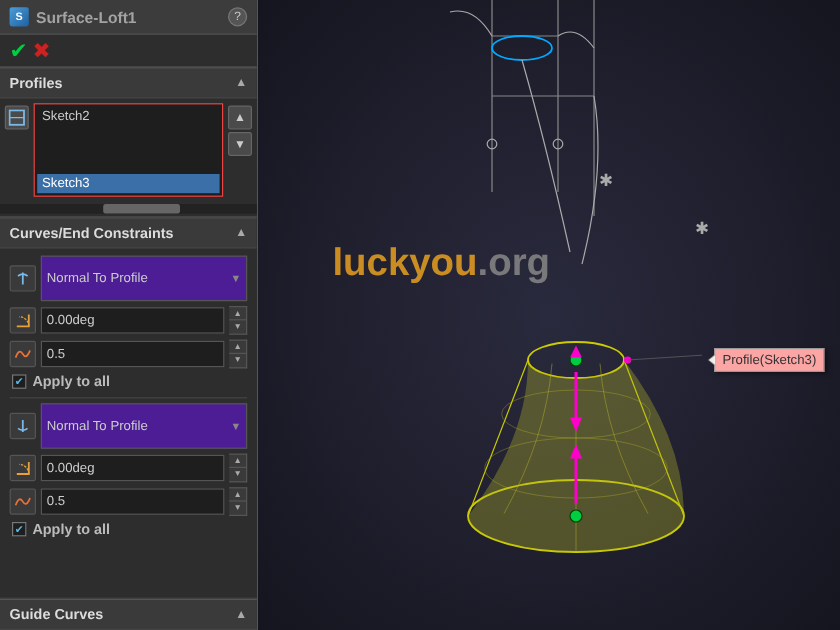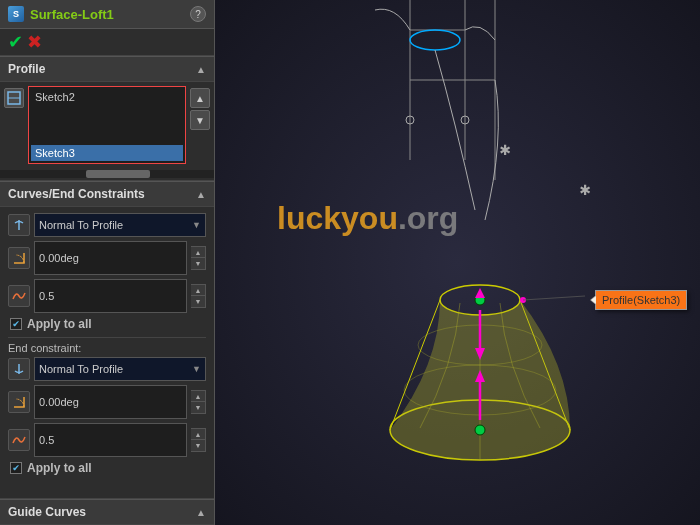--- a/index.html
+++ b/index.html
@@ -26,21 +26,21 @@
       gap: 6px;
       border-bottom: 1px solid #555;
     }
     .title-icon {
       width: 16px; height: 16px;
       background: linear-gradient(135deg, #4a9eda, #2060a0);
       border-radius: 2px;
       display: flex; align-items: center; justify-content: center;
       font-size: 9px; color: white; font-weight: bold;
     }
-    .title-text { font-size: 13px; font-weight: bold; color: #84cc16; flex: 1; }
+    .title-text { font-size: 13px; font-weight: bold; color: #a3a3a3; flex: 1; }
     .help-btn {
       width: 16px; height: 16px; border-radius: 50%;
       background: #555; color: #ccc; font-size: 10px;
       display: flex; align-items: center; justify-content: center;
       cursor: pointer; border: 1px solid #777;
     }
 
     
     .action-btns {
       padding: 4px 8px;
@@ -138,40 +138,40 @@
     .dropdown-row {
       display: flex; align-items: center; gap: 4px; margin-bottom: 4px;
     }
     .dropdown-icon {
       width: 22px; height: 22px;
       background: #3a3a3a; border: 1px solid #555;
       border-radius: 2px; display: flex; align-items: center; justify-content: center;
       color: #7ab8e8; font-size: 11px;
     }
     .dropdown {
-      flex: 1; height: 24px;
-      background: #0f172a; border: 1px solid #555;
+      flex: 1; height: 38px;
+      background: #4c1d95; border: 1px solid #555;
       color: #ccc; font-size: 11px;
       padding: 0 4px;
       display: flex; align-items: center; justify-content: space-between;
       cursor: pointer;
     }
     .dropdown-arrow { color: #888; font-size: 9px; }
 
     .input-row {
       display: flex; align-items: center; gap: 4px; margin-bottom: 4px;
     }
     .input-icon {
       width: 22px; height: 22px;
       background: #3a3a3a; border: 1px solid #555;
       border-radius: 2px; display: flex; align-items: center; justify-content: center;
       color: #e8a03a; font-size: 10px;
     }
     .num-input {
-      flex: 1; height: 34px;
+      flex: 1; height: 22px;
       background: #1e1e1e; border: 1px solid #555;
       color: #ccc; font-size: 11px;
       padding: 0 4px;
       display: flex; align-items: center; justify-content: space-between;
     }
     .spin-btns {
       display: flex; flex-direction: column;
       background: #3a3a3a; border: 1px solid #555;
       border-left: none;
     }
@@ -228,21 +228,21 @@
       opacity: 0.85;
     }
     .watermark span:first-child { color: #e8a020; margin-left: 12px; }
     .watermark span:last-child { color: #888; }
 
     
     .tooltip {
       position: absolute;
       top: 290px;
       left: 380px;
-      background: #f97316;
+      background: #fca5a5;
       border: 1px solid #999;
       padding: 3px 6px;
       font-size: 11px;
       color: #333;
       white-space: nowrap;
       box-shadow: 2px 2px 4px rgba(0,0,0,0.5);
     }
     .tooltip::before {
       content: '';
       position: absolute;
@@ -279,21 +279,21 @@
     <div class="help-btn">?</div>
   </div>
 
   <div class="action-btns">
     <span class="btn-ok">✔</span>
     <span class="btn-cancel">✖</span>
   </div>
 
   <div class="profiles-section">
     <div class="section-header">
-      <span class="section-title">Profile</span>
+      <span class="section-title">Profiles</span>
       <span class="chevron">▲</span>
     </div>
     <div class="profiles-content">
       <div class="profiles-icon-col">
         <div class="profile-icon">
           <svg width="14" height="14" viewBox="0 0 14 14">
             <rect x="1" y="1" width="12" height="12" fill="none" stroke="#7ab8e8" stroke-width="1.5"></rect>
             <line x1="1" y1="7" x2="13" y2="7" stroke="#7ab8e8" stroke-width="1"></line>
           </svg>
         </div>
@@ -363,21 +363,20 @@
         </div>
       </div>
 
       <div class="checkbox-row">
         <div class="checkbox">✔</div>
         <span class="checkbox-label">Apply to all</span>
       </div>
 
       <div class="divider"></div>
 
-      <div class="constraint-label">End constraint:</div>
       <div class="dropdown-row">
         <div class="dropdown-icon">
           <svg width="14" height="14" viewBox="0 0 14 14">
             <path d="M7,2 L7,12" stroke="#7ab8e8" stroke-width="1.5" fill="none"></path>
             <path d="M3,9 Q7,12 11,9" stroke="#7ab8e8" stroke-width="1.5" fill="none"></path>
           </svg>
         </div>
         <div class="dropdown">
           <span>Normal To Profile</span>
           <span class="dropdown-arrow">▼</span>

